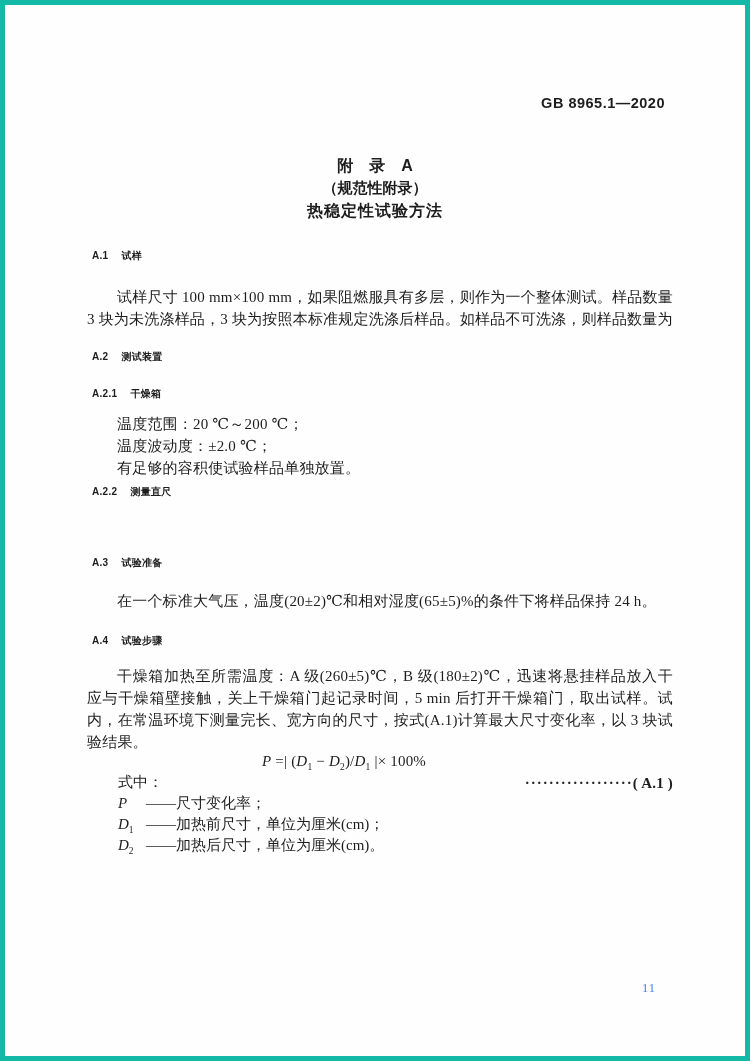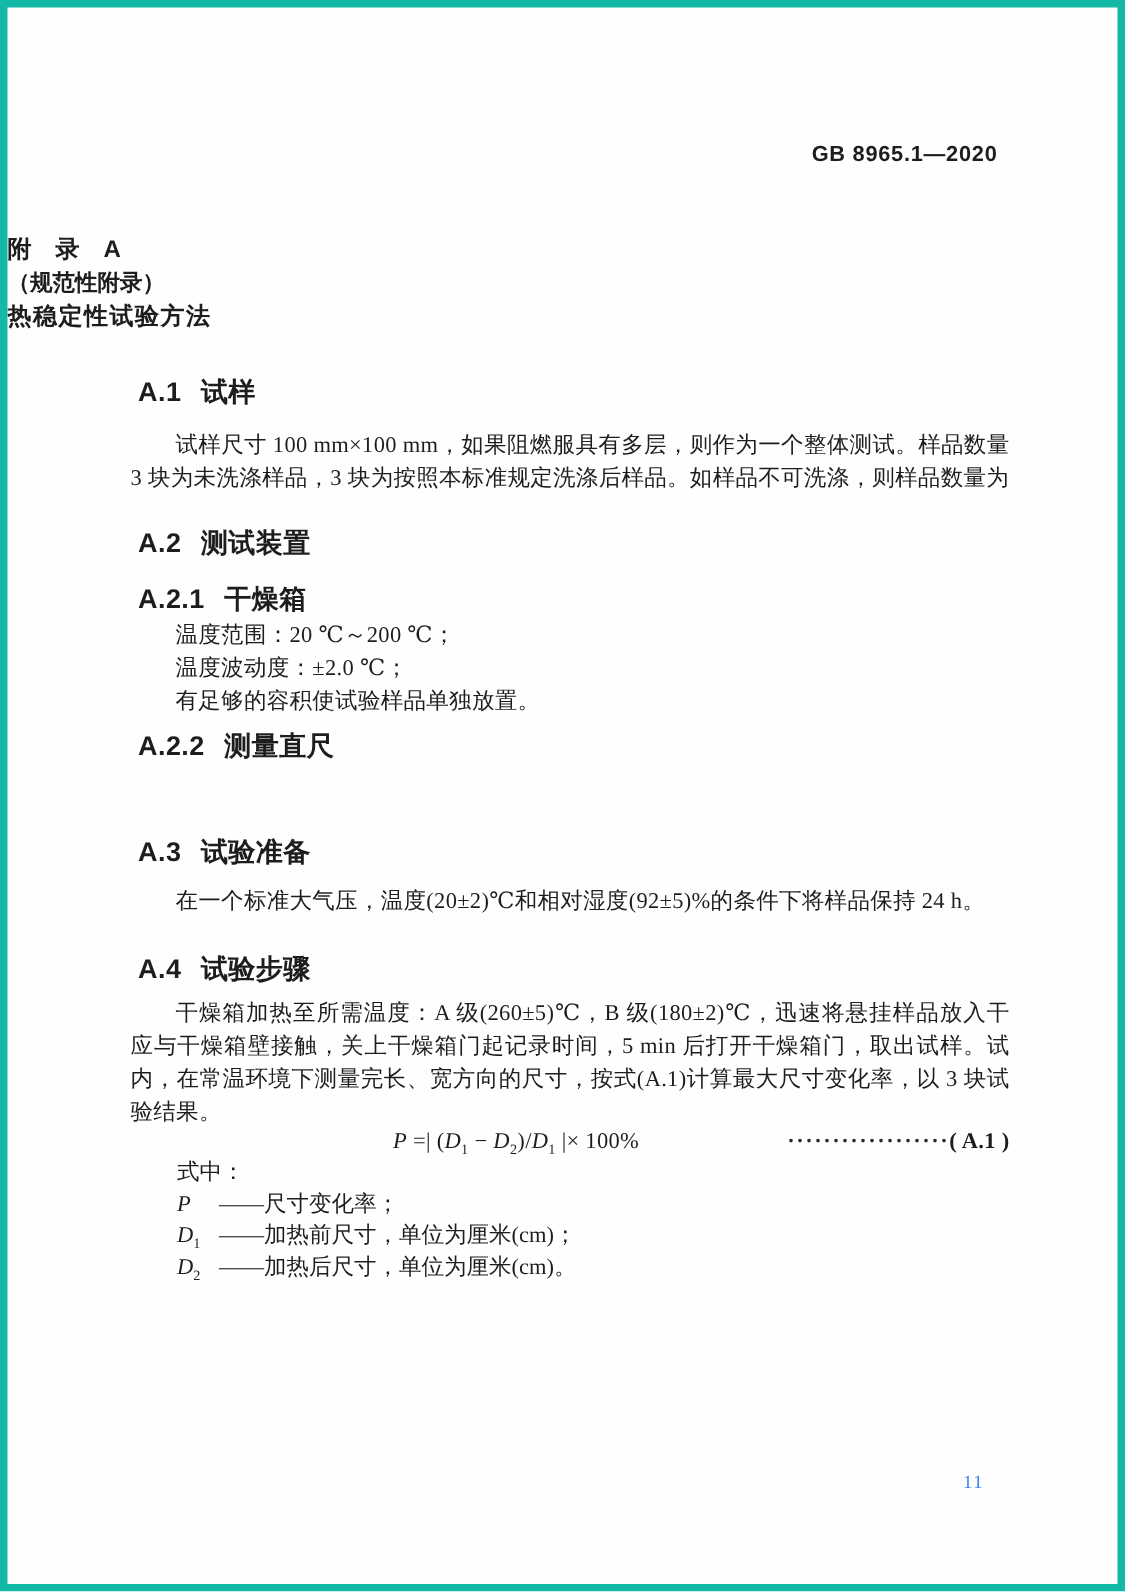--- a/index.html
+++ b/index.html
@@ -15,45 +15,45 @@
   }
   .abs { position:absolute; }
 
   .std-no {
     top:90px; right:80px;
     font-family:"Liberation Sans","DejaVu Sans",sans-serif;
     font-weight:700; font-size:14.5px; letter-spacing:0.5px;
   }
 
   .center-line {
-    left:0; width:100%; 
+    left:0; width:100%; text-align:center;
     font-family:"Liberation Sans","DejaVu Sans",sans-serif;
     font-weight:700;
   }
   .t1 { top:151px; font-size:16px; }
   .t2 { top:174px; font-size:15px; }
   .t3 { top:196px; font-size:16px; letter-spacing:1px; }
 
   .sec {
     left:87px;
     font-family:"Liberation Sans","DejaVu Sans",sans-serif;
-    font-weight:700; font-size:18px; letter-spacing:0.3px;
+    font-weight:700; font-size:10px; letter-spacing:0.3px;
     white-space:nowrap;
   }
   .sec .num { margin-right:13px; }
 
   .col {
     left:82px; width:586px;
     font-size:15px; line-height:22px; letter-spacing:0.2px;
   }
   .line { height:22px; overflow:hidden; white-space:nowrap; }
   .jl { text-align:justify; text-align-last:justify; white-space:normal; }
   .ind { padding-left:30px; box-sizing:border-box; }
 
-  .formula-row { display:flex; align-items:center; font-size:15px; }
+  .formula-row { display:flex; align-items:flex-start; font-size:15px;flex-direction:column; }
   .f-core { margin-left:175px; white-space:pre; }
   .f-core span { white-space:pre; }
   .f-tail { margin-left:auto; white-space:pre;font-weight:bold; }
   .var { font-style:italic; font-family:"Liberation Serif","DejaVu Serif",serif; }
   sub { font-size:9.5px; line-height:0; }
   .dots { letter-spacing:1px; color:#2a2a2a; }
 
   .legend { left:113px; width:540px; font-size:15px; }
   .legend .lrow { height:21px; line-height:21px; white-space:nowrap; }
   .legend .sym { display:inline-block; width:28px; }
@@ -97,21 +97,21 @@
   </div>
 
   <div class="abs sec" style="top:480px">
     <span class="num">A.2.2</span><span>测量直尺</span>
   </div>
 
   <div class="abs sec" style="top:551px">
     <span class="num">A.3</span><span>试验准备</span>
   </div>
   <div class="abs col" style="top:585px">
-    <div class="line ind">在一个标准大气压，温度(20±2)℃和相对湿度(92±5)%的条件下将样品保持 24 h。</div>
+    <div class="line ind">在一个标准大气压，温度(20±2)℃和相对湿度(65±5)%的条件下将样品保持 24 h。</div>
   </div>
 
   <div class="abs sec" style="top:629px">
     <span class="num">A.4</span><span>试验步骤</span>
   </div>
   <div class="abs col" style="top:660px">
     <div class="line jl ind">干燥箱加热至所需温度：A 级(260±5)℃，B 级(180±2)℃，迅速将悬挂样品放入干燥箱内，样品不</div>
     <div class="line jl">应与干燥箱壁接触，关上干燥箱门起记录时间，5 min 后打开干燥箱门，取出试样。试样应在 2 min 以</div>
     <div class="line jl">内，在常温环境下测量完长、宽方向的尺寸，按式(A.1)计算最大尺寸变化率，以 3 块试样的平均值为检</div>
     <div class="line">验结果。</div>

